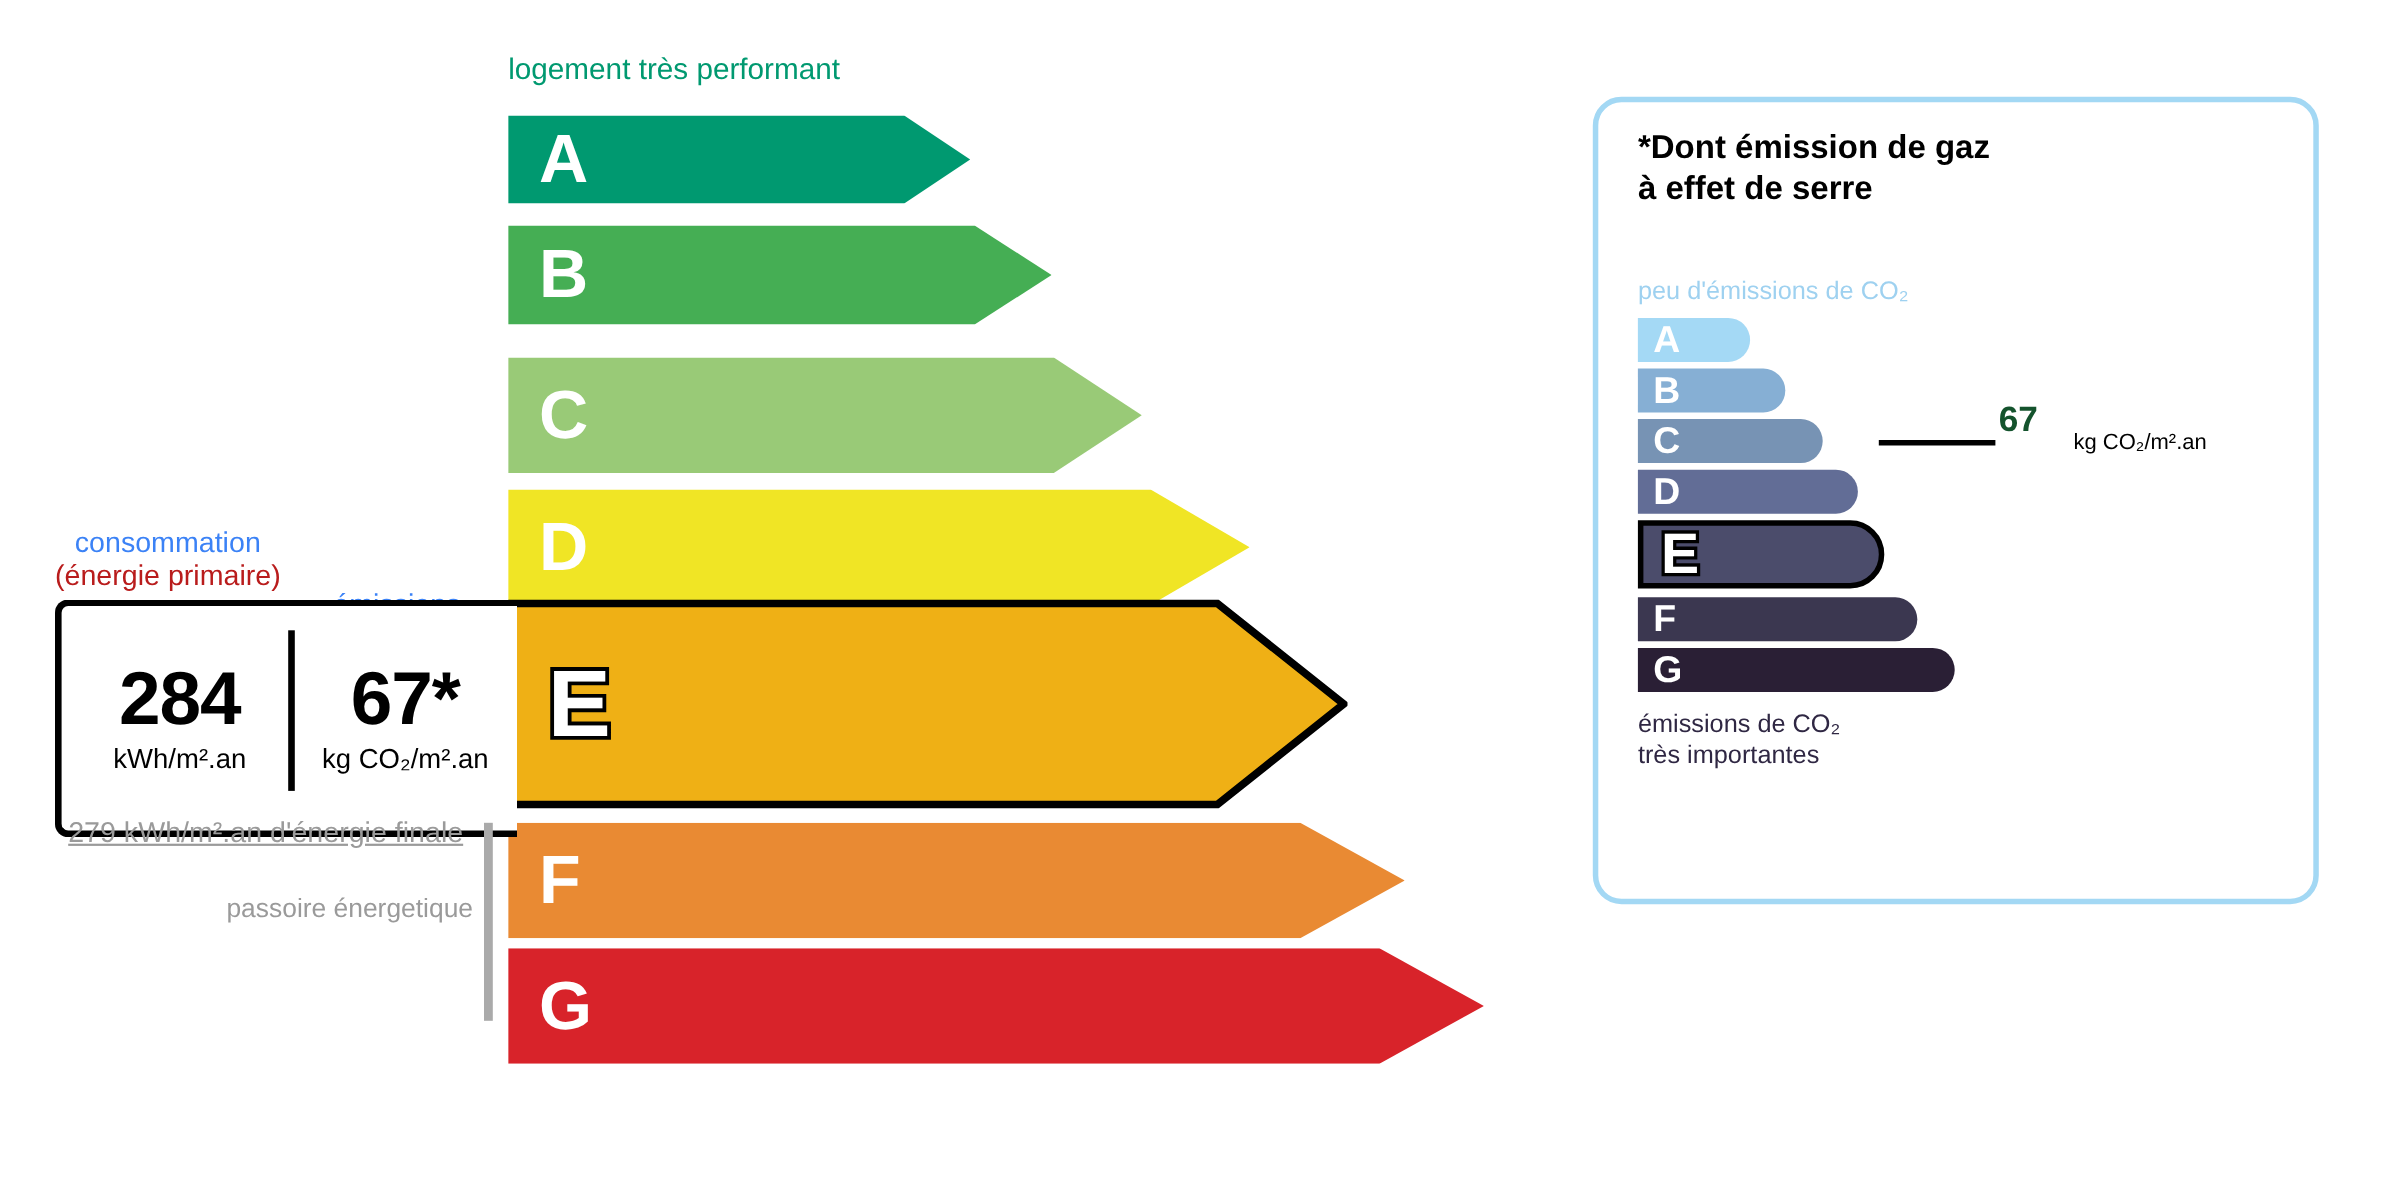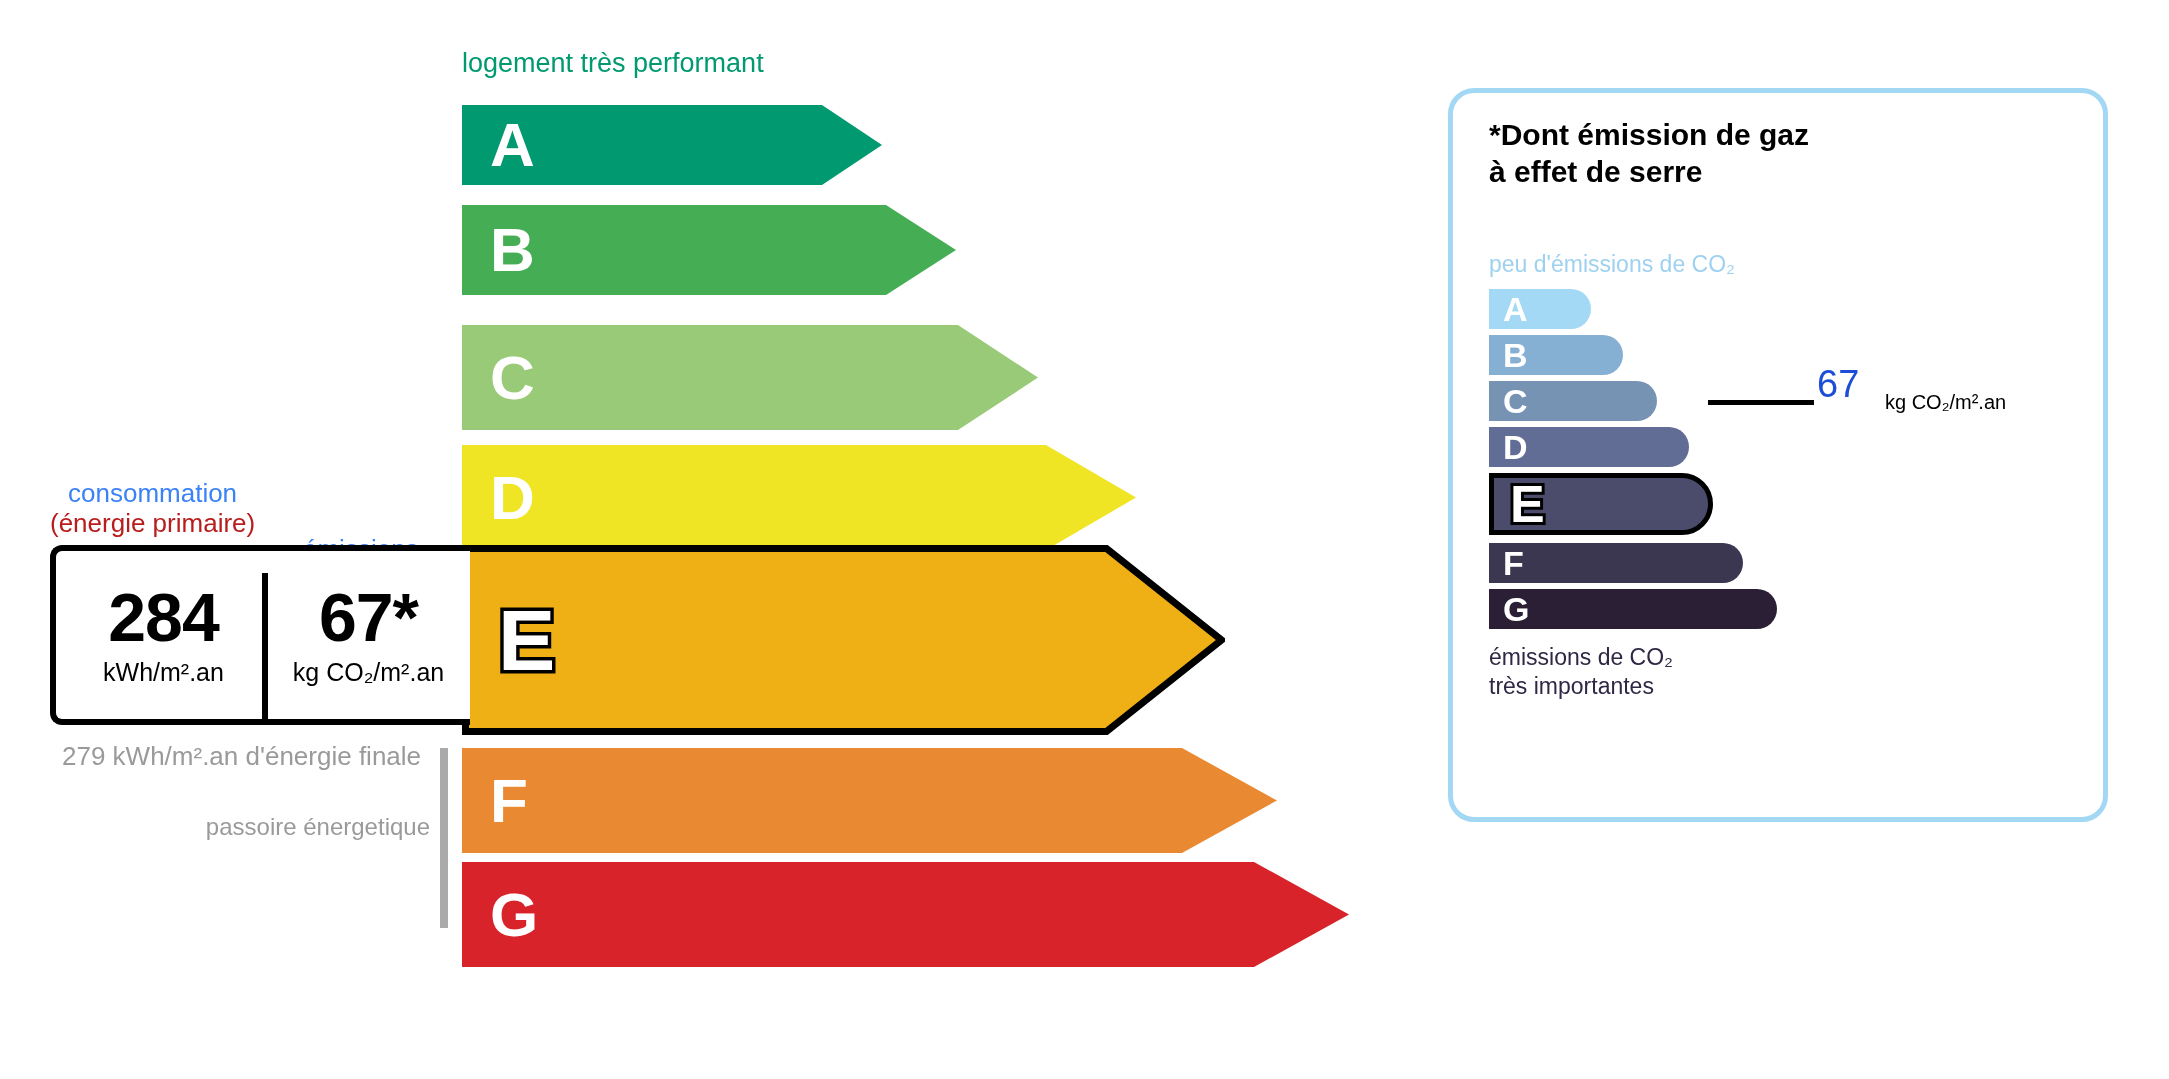--- a/index.html
+++ b/index.html
@@ -65,21 +65,21 @@
     font-size: 86px;
     left: 36px;
   }
 
   
   #value-box {
     position: absolute;
     left: 50px;
     top: 545px;
     width: 420px;
-    height: 180px;
+    height: 216px;
     border: 6px solid #000000;
     border-right: none;
     border-radius: 12px 0 0 12px;
     background: #ffffff;
     box-sizing: border-box;
     padding-left: 24px;
   }
   .vb-col {
     position: absolute;
     top: 0;
@@ -123,20 +123,21 @@
   #label-energie-prim { left: 50px;  top: 508px; color: #b91c1c; }
   #label-emissions    { left: 303px; top: 496px; margin-top: 38px; }
 
   #label-finale {
     position: absolute;
     left: 62px; top: 740px;
     font-size: 26px;
     color: #9a9a9a;
     line-height: 1.28;
     white-space: nowrap;
+    text-decoration: underline;
   }
   #label-passoire {
     position: absolute;
     left: 180px; top: 812px;
     width: 250px;
     text-align: right;
     font-size: 24px;
     color: #9a9a9a;
     line-height: 1.28;
   }
@@ -218,23 +219,23 @@
     top: 307px;
     width: 106px;
     height: 5px;
     background: #000000;
     z-index: 4;
   }
   #co2-callout-value {
     position: absolute;
     left: 364px;
     top: 272px;
-    font-size: 38px;
-    font-weight: normal;
-    color: #1d4ed8;
+    font-size: 32px;
+    font-weight: bold;
+    color: #14532d;
     line-height: 1;
   }
   #co2-callout-unit {
     position: absolute;
     left: 432px;
     top: 298px;
     font-size: 20px;
     color: #000000;
     white-space: nowrap;
   }

